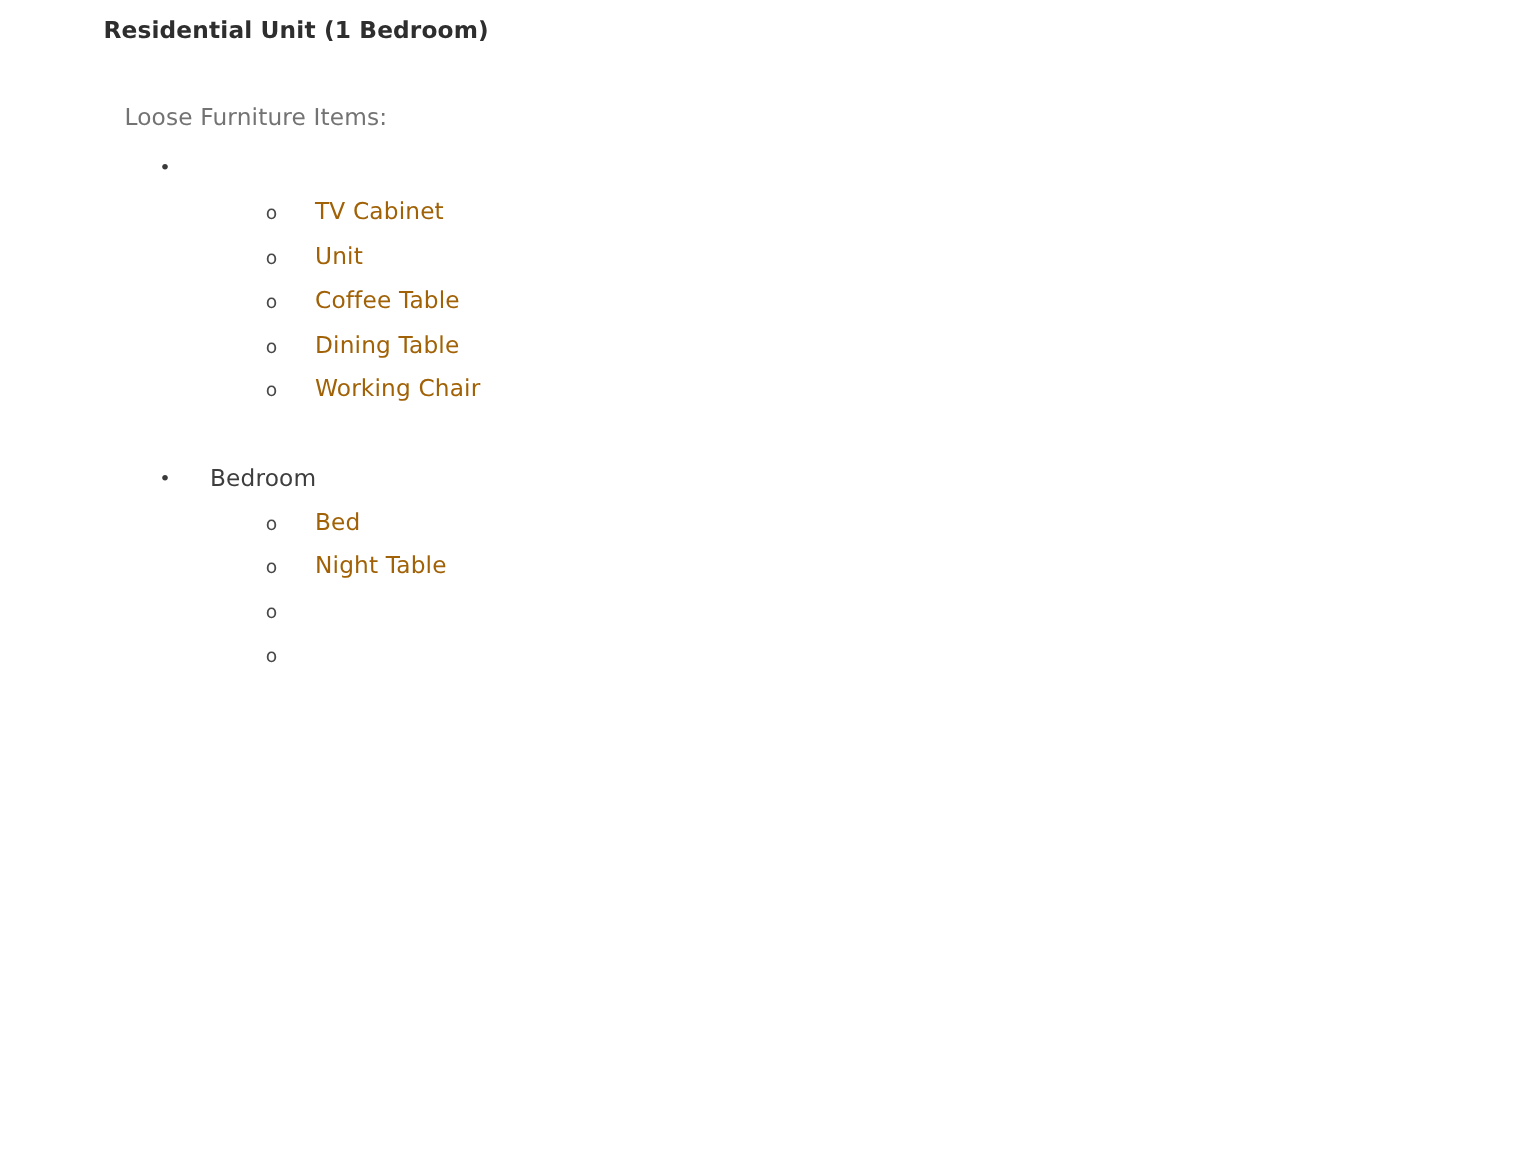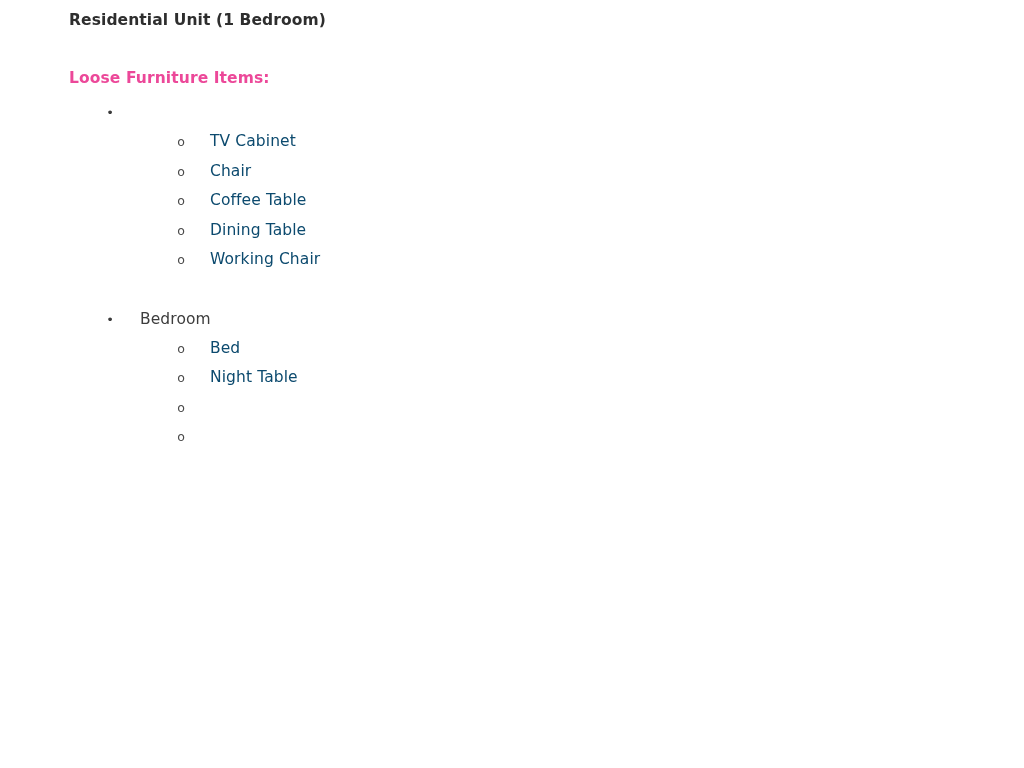--- a/index.html
+++ b/index.html
@@ -32,26 +32,26 @@
     font-size: 15.5px;
     font-weight: bold;
     letter-spacing: 0.1px;
     color: #2e2e2e;
     white-space: nowrap;
   }
 
   
   .intro-line {
     position: absolute;
-    left: 69px;
+    left: 83px;
     top: 69px;
     font-size: 15.5px;
-    font-weight: bold;
+    font-weight: normal;
     letter-spacing: 0.1px;
-    color: #ec4899;
+    color: #737373;
     white-space: nowrap;
   }
 
   
   .list-root {
     position: absolute;
     left: 0;
     top: 98px;
     width: 1024px;
   }
@@ -106,21 +106,21 @@
     font-size: 12.5px;
     line-height: 29.5px;
     color: #4a4a4a;
   }
   .row-l2 .label-l2 {
     position: absolute;
     left: 210px;
     top: 0;
     font-size: 15.5px;
     line-height: 29.5px;
-    color: #0c4a6e;
+    color: #a16207;
     letter-spacing: 0.1px;
   }
 </style>
 </head>
 <body>
 
 <div class="page">
 
   <div class="doc-title">Residential Unit (1 Bedroom)</div>
 
@@ -133,21 +133,21 @@
         <span class="marker-l1">•</span>
       </div>
 
       <div class="row-l2">
         <span class="marker-l2">o</span>
         <span class="label-l2">TV Cabinet</span>
       </div>
 
       <div class="row-l2">
         <span class="marker-l2">o</span>
-        <span class="label-l2">Chair</span>
+        <span class="label-l2">Unit</span>
       </div>
 
       <div class="row-l2">
         <span class="marker-l2">o</span>
         <span class="label-l2">Coffee Table</span>
       </div>
 
       <div class="row-l2">
         <span class="marker-l2">o</span>
         <span class="label-l2">Dining Table</span>

